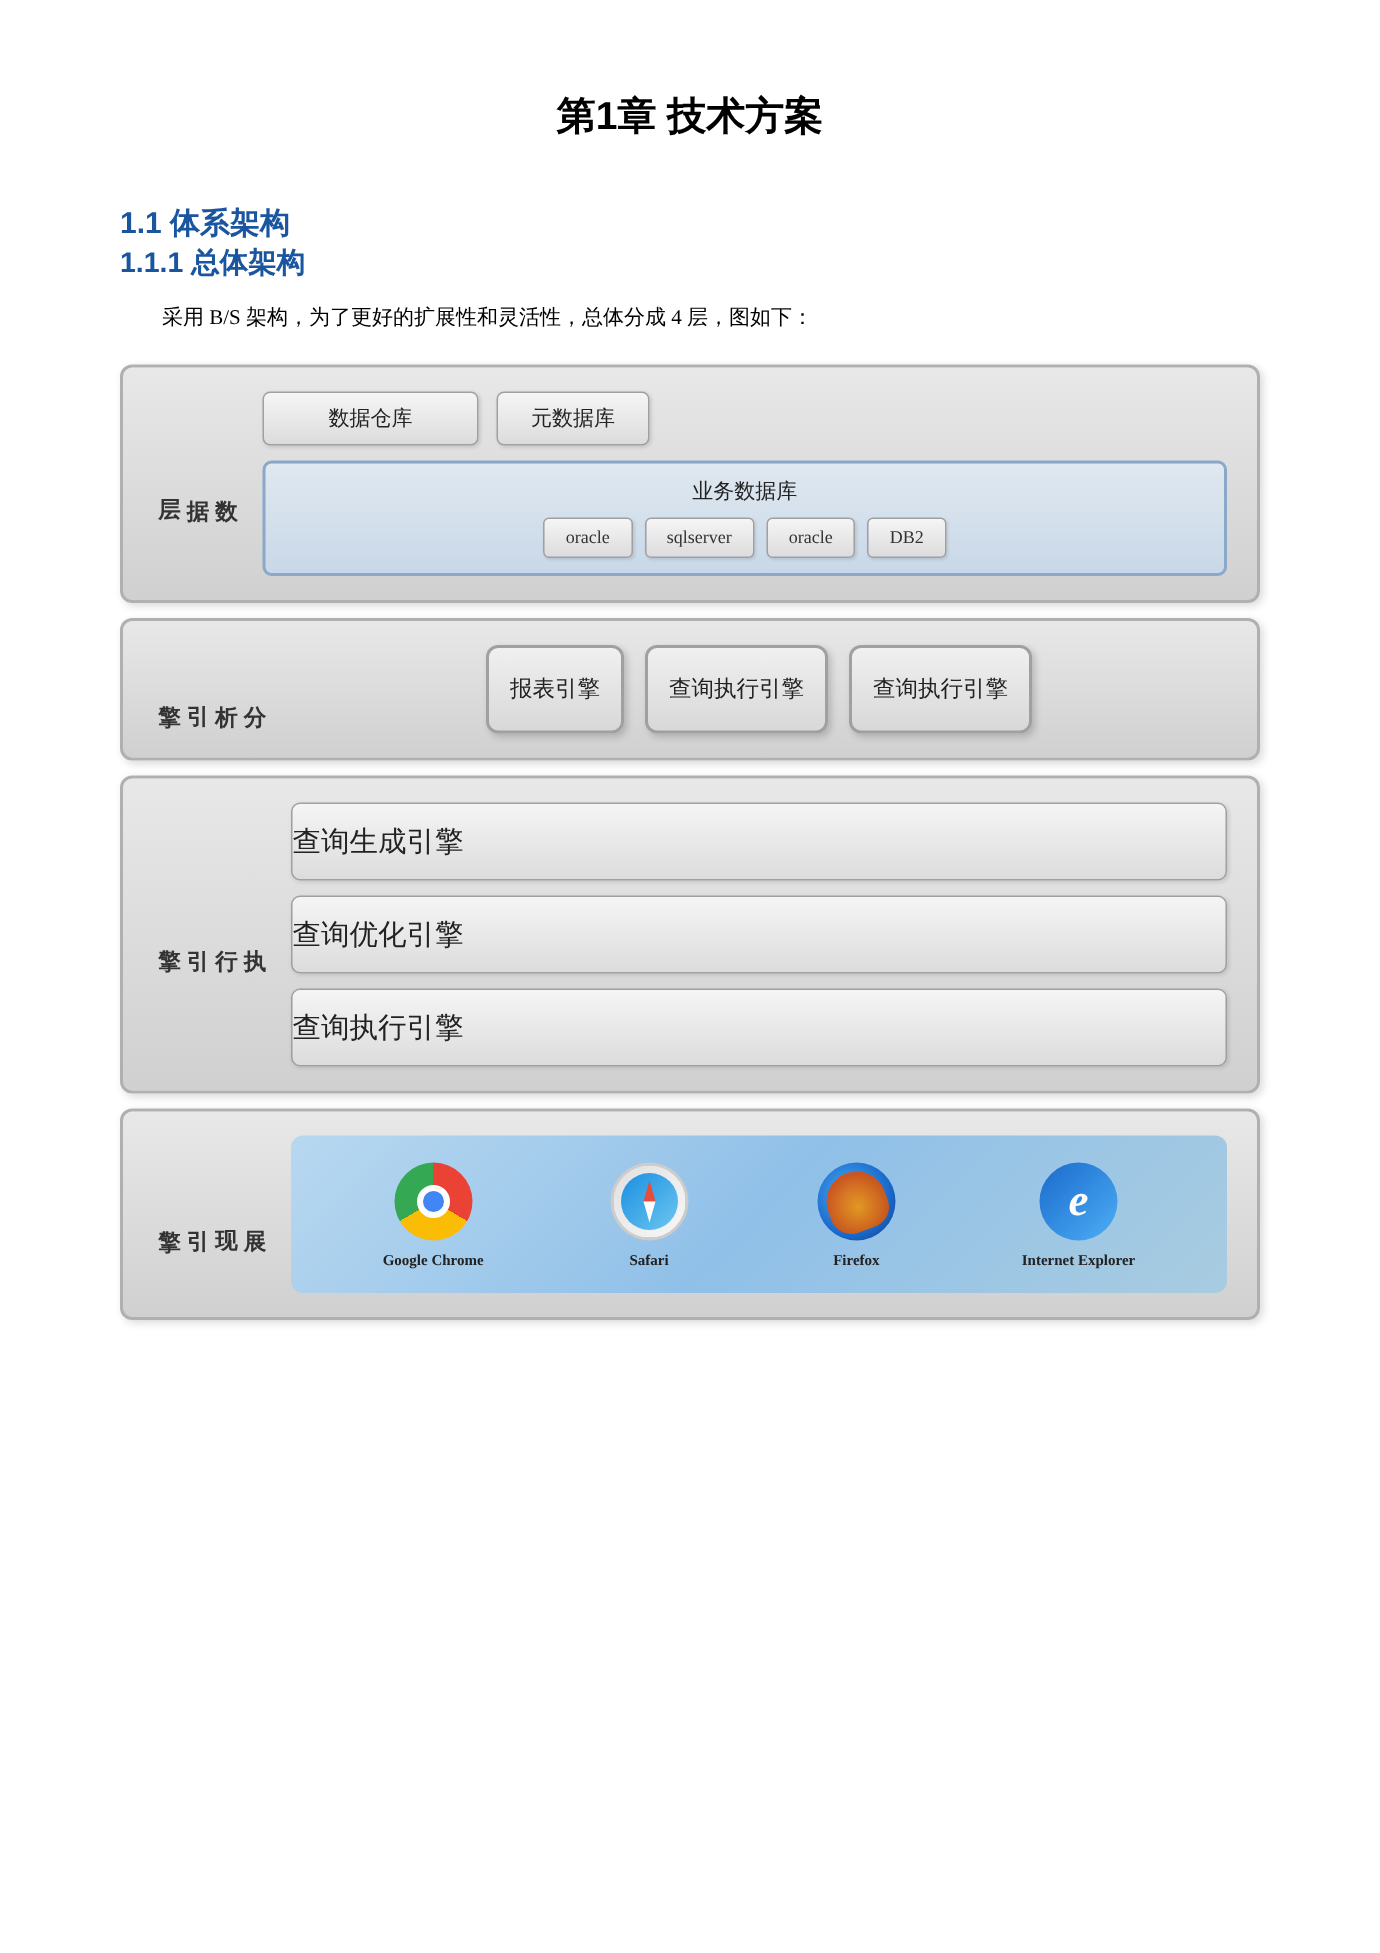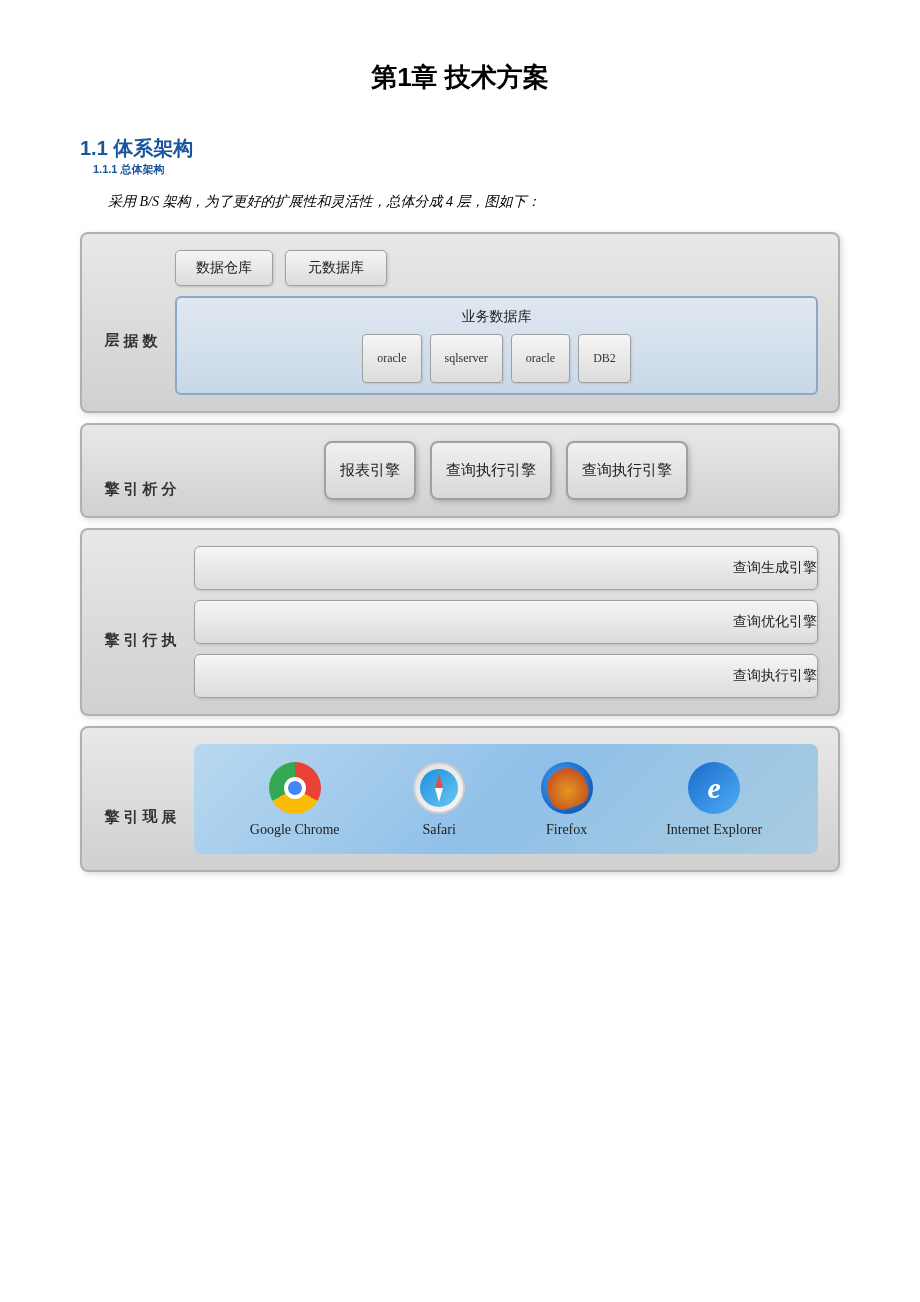--- a/index.html
+++ b/index.html
@@ -22,33 +22,31 @@
 
     .section-title {
       color: #1a56a0;
       font-size: 20px;
       font-weight: bold;
       font-family: "SimHei", "黑体", sans-serif;
     }
 
     .subsection-title {
       color: #1a56a0;
-      font-size: 11px;
+      font-size: 19px;
       font-weight: bold;
       margin-bottom: 12px;
       font-family: "SimHei", "黑体", sans-serif;
-      margin-left: 13px;
     }
 
     .intro-text {
       font-size: 14px;
       margin-bottom: 18px;
       text-indent: 2em;
       line-height: 1.8;
-      font-style: italic;
     }
 
     
     .arch-diagram {
       width: 100%;
       display: flex;
       flex-direction: column;
       gap: 10px;
     }
 
@@ -99,21 +97,21 @@
       border-radius: 5px;
       padding: 8px 22px;
       font-size: 14px;
       font-family: "SimSun", serif;
       color: #222;
       cursor: default;
       box-shadow: 1px 1px 3px rgba(0,0,0,0.15);
     }
 
     .box-btn-wide {
-      padding: 8px 20px;
+      padding: 8px 43px;
       text-align: right;
     }
 
     .business-db-box {
       background: linear-gradient(to bottom, #e0e8f0, #c8d8e8);
       border: 2px solid #8aa8c8;
       border-radius: 6px;
       padding: 10px 16px;
       display: flex;
       flex-direction: column;
@@ -131,21 +129,21 @@
       display: flex;
       flex-direction: row;
       gap: 8px;
       justify-content: center;
     }
 
     .db-item-btn {
       background: linear-gradient(to bottom, #f5f5f5, #dcdcdc);
       border: 1.5px solid #a0a0a0;
       border-radius: 4px;
-      padding: 16px 14px;
+      padding: 5px 14px;
       font-size: 12px;
       color: #333;
       cursor: default;
       box-shadow: 1px 1px 2px rgba(0,0,0,0.1);
     }
 
     
     .analysis-row {
       display: flex;
       flex-direction: row;
@@ -173,24 +171,24 @@
       flex-direction: column;
       gap: 10px;
       flex: 1;
     }
 
     .exec-btn {
       background: linear-gradient(to bottom, #f5f5f5, #dcdcdc);
       border: 1.5px solid #a0a0a0;
       border-radius: 6px;
       padding: 12px 0;
-      font-size: 14px;
+      font-size: 19px;
       font-family: "SimSun", serif;
       color: #222;
-      text-align: right;
+      text-align: left;
       cursor: default;
       box-shadow: 1px 1px 3px rgba(0,0,0,0.12);
     }
 
     
     .present-content {
       flex: 1;
       background: linear-gradient(135deg, #b8d8f0, #90c0e8, #a8cce0);
       border-radius: 8px;
       padding: 16px 20px;
@@ -209,23 +207,24 @@
 
     .browser-icon {
       width: 56px;
       height: 56px;
       display: flex;
       align-items: center;
       justify-content: center;
     }
 
     .browser-label {
-      font-size: 14px;
+      font-size: 10px;
       color: #222;
       text-align: right;
+      font-weight: bold;
     }
 
     
     .chrome-icon {
       width: 52px;
       height: 52px;
       border-radius: 50%;
       position: relative;
       background: conic-gradient(#ea4335 0deg 120deg, #fbbc05 120deg 240deg, #34a853 240deg 360deg);
       display: flex;

